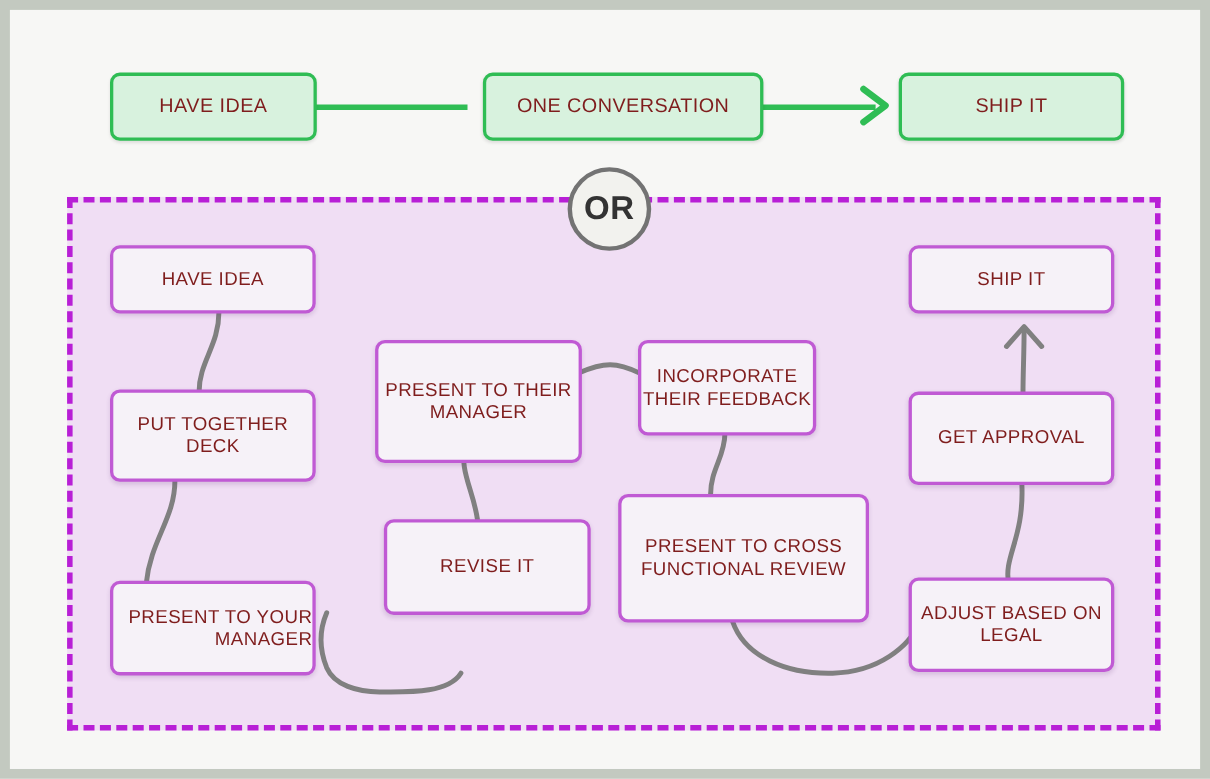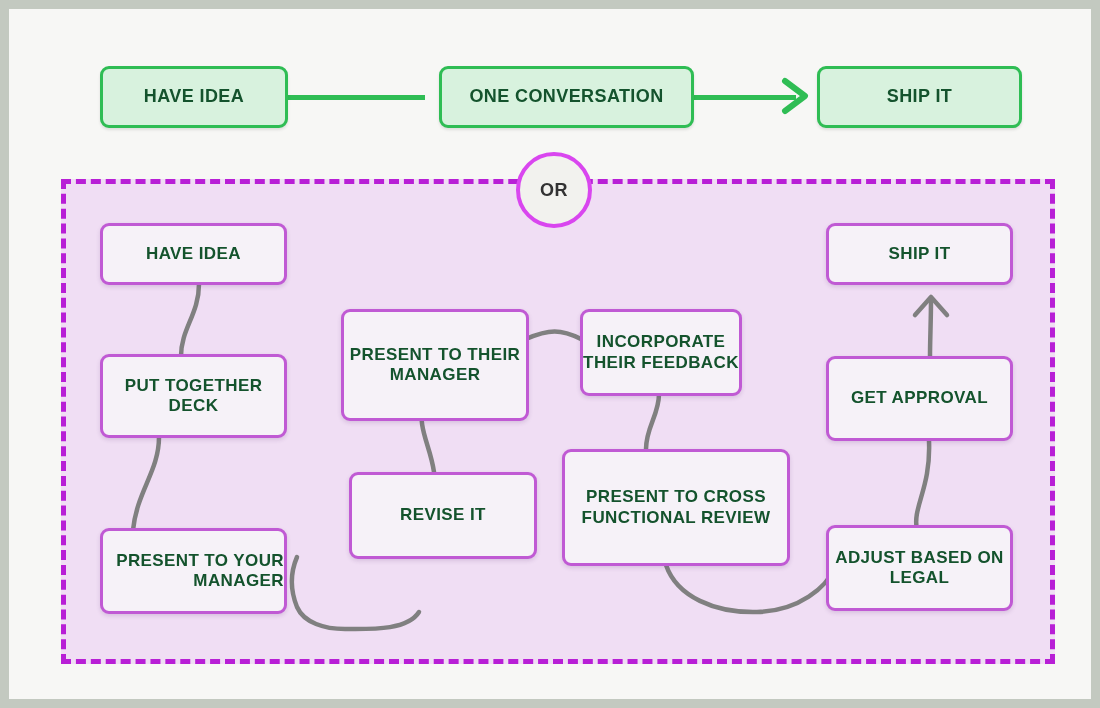--- a/index.html
+++ b/index.html
@@ -25,24 +25,24 @@
 
   
   .node {
     position: absolute;
     box-sizing: border-box;
     display: flex;
     align-items: center;
     justify-content: center;
     text-align: center;
     border-radius: 9px;
-    font-weight: 700;
+    font-weight: 400;
     letter-spacing: 0.4px;
     line-height: 1.18;
-    color: #14532d;
+    color: #7f1d1d;
     font-family: "Liberation Sans Narrow", "Liberation Sans", sans-serif;
     font-stretch: condensed;
     z-index: 6;
   }
 
   
   .green-node {
     background: #d8f2de;
     border: 3px solid #2fbd54;
     font-size: 18px;
@@ -72,28 +72,28 @@
     z-index: 1;
   }
   #or-badge {
     position: absolute;
     left: 507px;
     top: 143px;
     width: 68px;
     height: 68px;
     border-radius: 50%;
     background: #f2f2ee;
-    border: 4px solid #d946ef;
+    border: 4px solid #737373;
     display: flex;
     align-items: center;
     justify-content: center;
     font-family: "Liberation Sans Narrow", "Liberation Sans", sans-serif;
     font-stretch: condensed;
     font-weight: 700;
-    font-size: 18px;
+    font-size: 30px;
     color: #333333;
     letter-spacing: 0.5px;
     z-index: 10;
   }
   .purple-node {
     background: #f6f2f8;
     border: 3px solid #c05ad4;
     font-size: 17px;
     box-shadow: 0 2px 4px rgba(90,40,110,0.16);
   }

